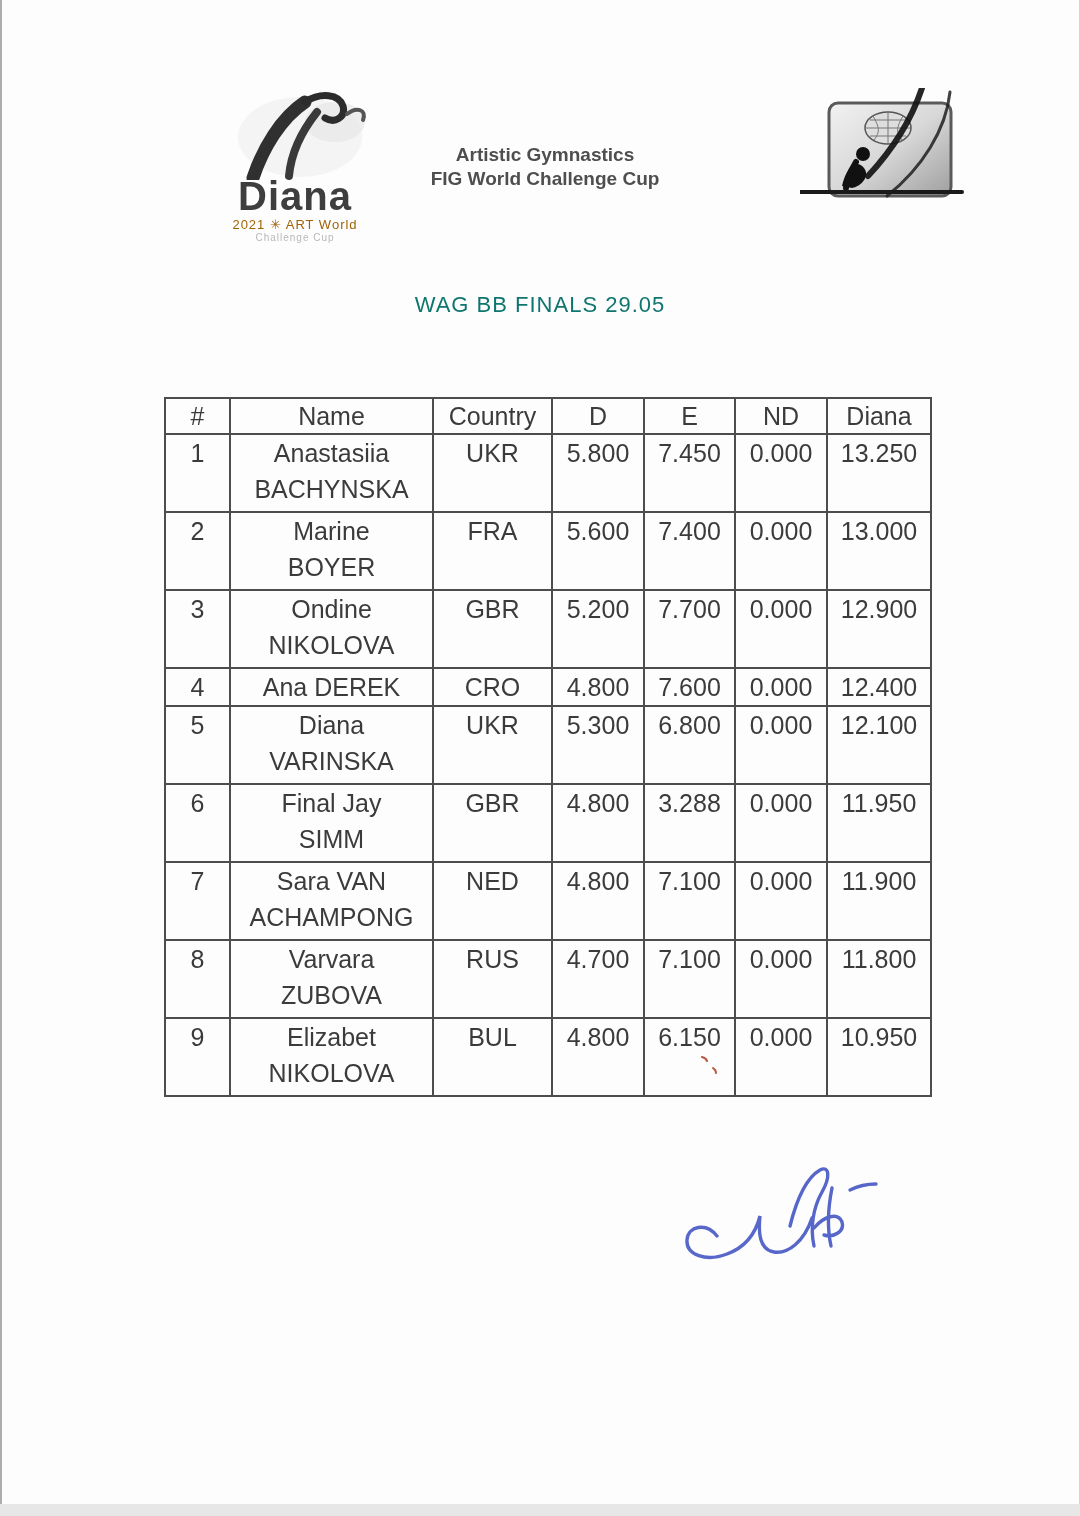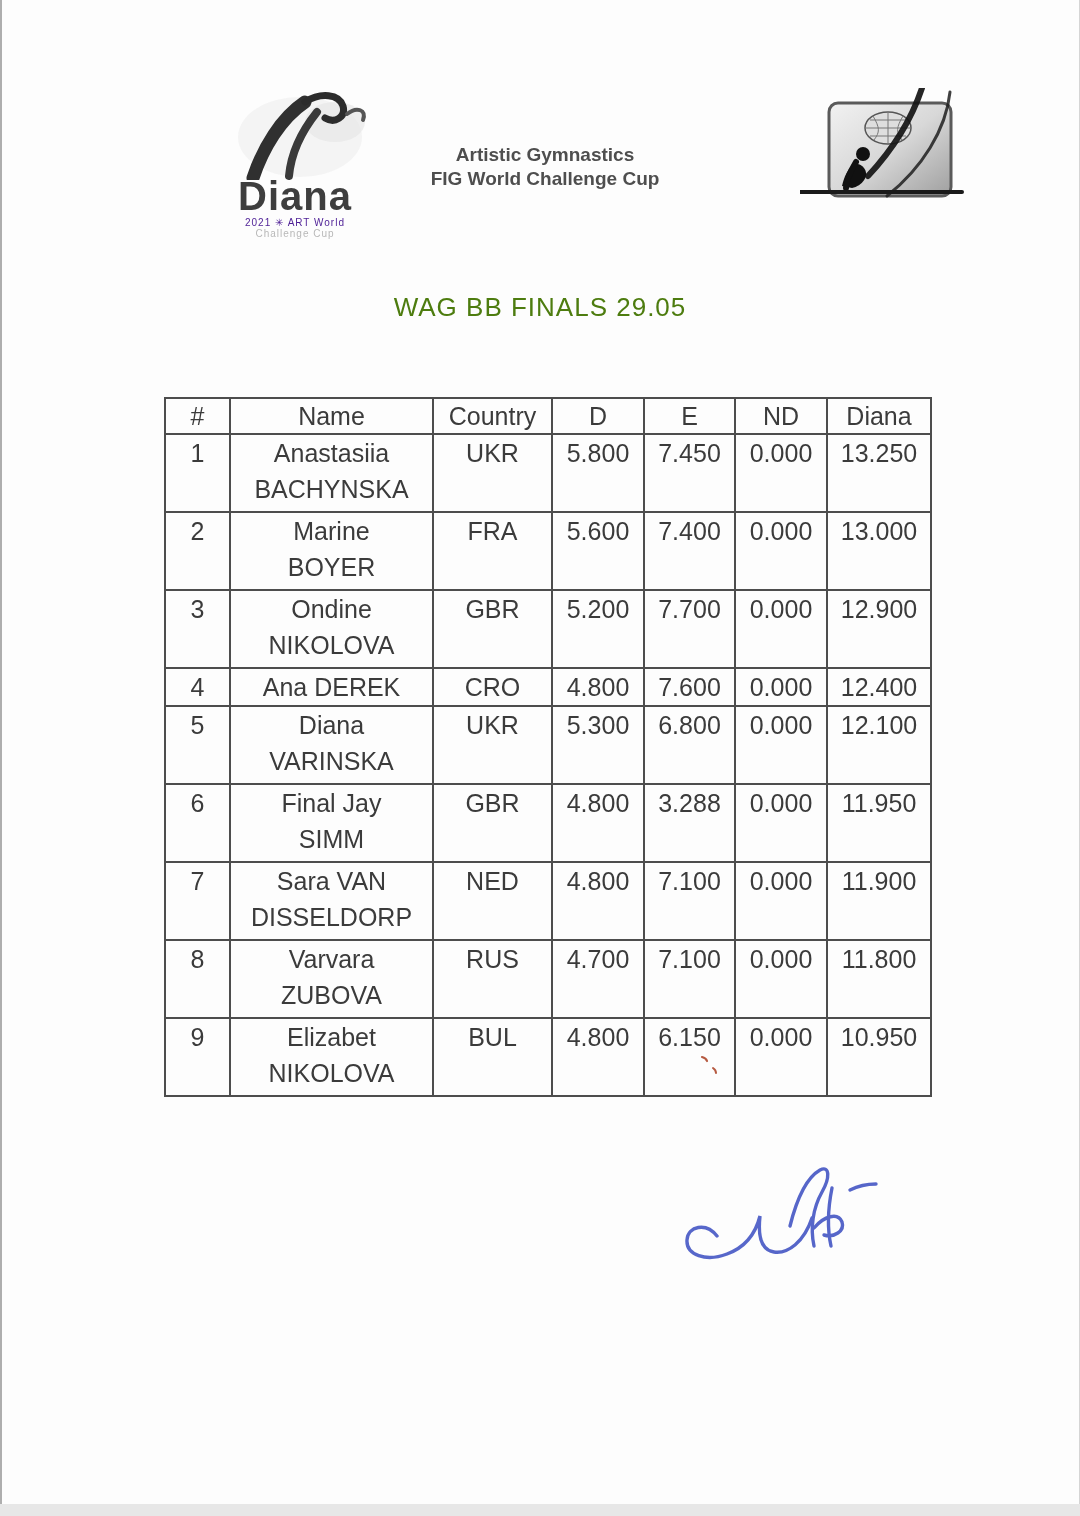--- a/index.html
+++ b/index.html
@@ -11,33 +11,33 @@
     color:#3b3b3b;
   }
   #page{position:absolute;inset:0;background:#fdfdfd;}
   .left-edge{position:absolute;left:0;top:0;width:2px;height:100%;background:#9a9a9a;opacity:.8;}
   .right-edge{position:absolute;right:0;top:0;width:1px;height:100%;background:#d5d5d5;}
   .footer-strip{position:absolute;left:0;bottom:0;width:100%;height:12px;background:#e7e7e7;}
 
   
   .varna-logo{position:absolute;left:150px;top:92px;width:290px;text-align:center;}
   .varna-title{font-size:40px;font-weight:700;color:#3e3e3e;letter-spacing:1px;margin-top:-8px;line-height:40px;}
-  .varna-sub1{font-size:10px;color:#4c1d95;letter-spacing:1px;margin-top:1px;}
+  .varna-sub1{font-size:13px;color:#a16207;letter-spacing:1px;margin-top:1px;}
   .varna-sub2{font-size:10px;color:#b8b8b8;letter-spacing:1px;margin-top:0;}
 
   
   .event-header{position:absolute;left:330px;top:143px;width:430px;text-align:center;
     font-weight:700;font-size:19px;line-height:24px;color:#4e4e4e;}
 
   
   .fig-logo{position:absolute;left:800px;top:88px;width:165px;height:125px;}
 
   
   .page-title{position:absolute;left:0;top:292px;width:100%;text-align:center;
-    font-size:26px;color:#4d7c0f;letter-spacing:1px;font-weight:400;}
+    font-size:22px;color:#0f766e;letter-spacing:1px;font-weight:400;}
 
   
   table.results{position:absolute;left:164px;top:397px;border-collapse:collapse;
     font-size:25px;color:#3b3b3b;table-layout:fixed;}
   table.results th, table.results td{
     border:2px solid #4d4d4d;text-align:center;padding:0;
     font-weight:400;overflow:hidden;}
   table.results thead tr{height:36px;}
   table.results thead th{vertical-align:middle;font-size:25px;}
   table.results td{vertical-align:top;line-height:36px;}
@@ -190,21 +190,21 @@
           <td>GBR</td>
           <td>4.800</td>
           <td>3.288</td>
           <td>0.000</td>
           <td>11.950</td>
         </tr>
         <tr class="row-tall">
           <td>7</td>
           <td>
             <div>Sara VAN</div>
-            <div>DISSELDORP</div>
+            <div>ACHAMPONG</div>
           </td>
           <td>NED</td>
           <td>4.800</td>
           <td>7.100</td>
           <td>0.000</td>
           <td>11.900</td>
         </tr>
         <tr class="row-tall">
           <td>8</td>
           <td>

